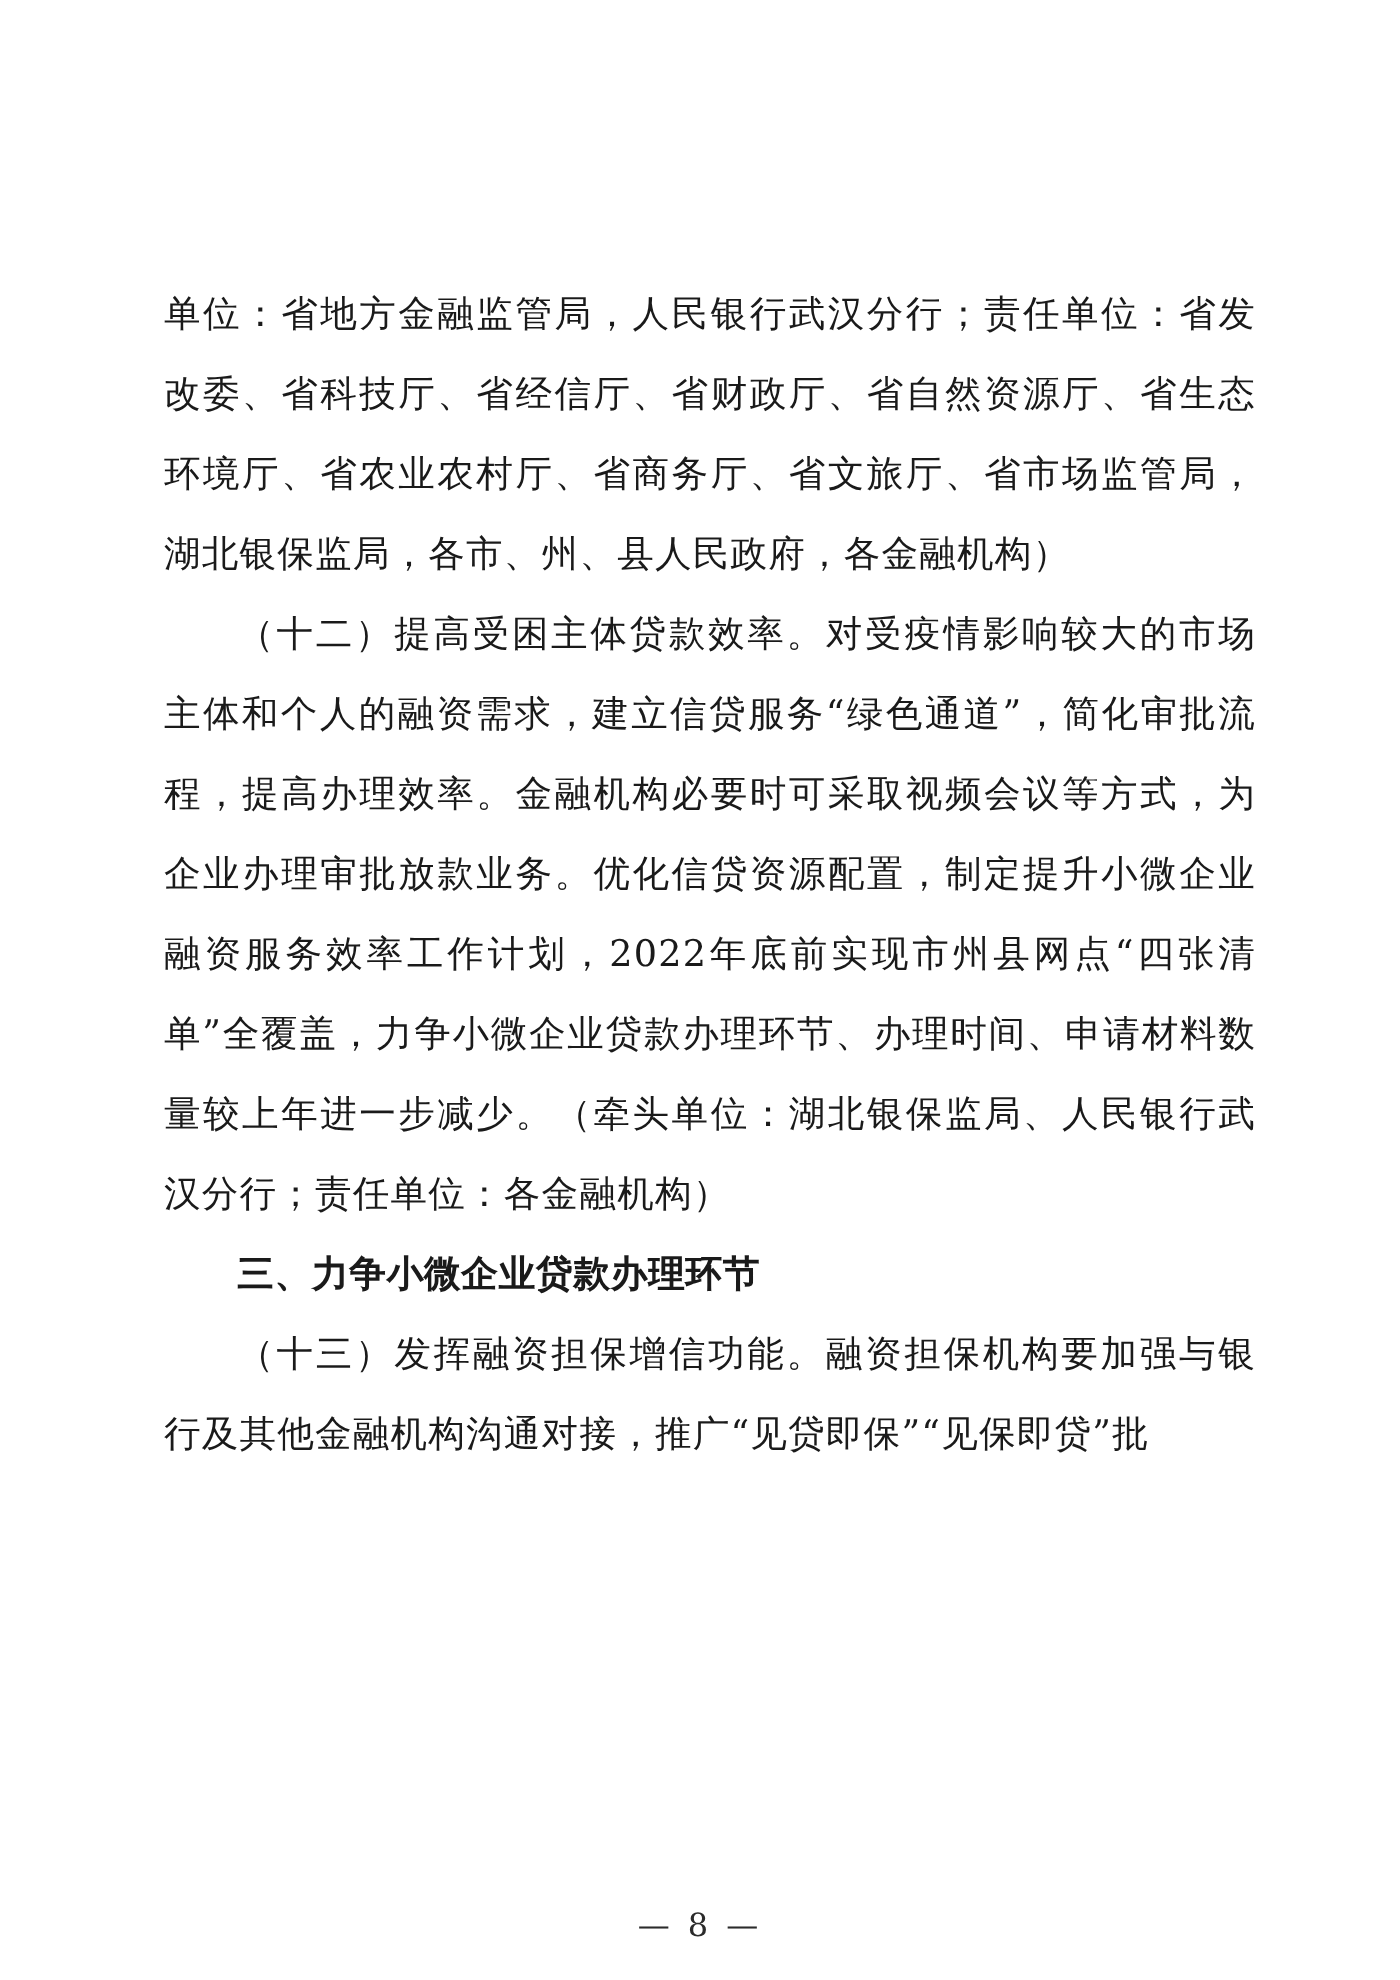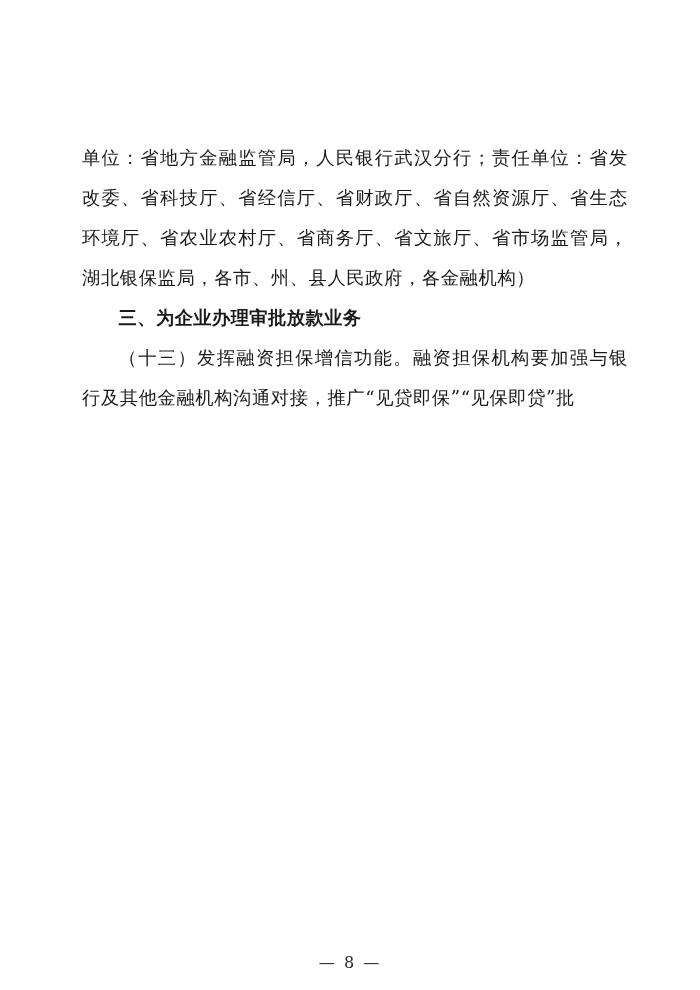--- a/index.html
+++ b/index.html
@@ -56,17 +56,18 @@
     font-family: "DejaVu Serif", "Liberation Serif", serif;
     letter-spacing: 2px;
   }
 </style>
 </head>
 <body>
 
 <div class="page">
   <div class="doc-body">
     <p class="para">单位：省地方金融监管局，人民银行武汉分行；责任单位：省发改委、省科技厅、省经信厅、省财政厅、省自然资源厅、省生态环境厅、省农业农村厅、省商务厅、省文旅厅、省市场监管局，湖北银保监局，各市、州、县人民政府，各金融机构）</p>
-    <p class="heading">三、为企业办理审批放款业务</p>
+    <p class="para indent">（十二）提高受困主体贷款效率。对受疫情影响较大的市场主体和个人的融资需求，建立信贷服务“绿色通道”，简化审批流程，提高办理效率。金融机构必要时可采取视频会议等方式，为企业办理审批放款业务。优化信贷资源配置，制定提升小微企业融资服务效率工作计划，2022年底前实现市州县网点“四张清单”全覆盖，力争小微企业贷款办理环节、办理时间、申请材料数量较上年进一步减少。（牵头单位：湖北银保监局、人民银行武汉分行；责任单位：各金融机构）</p>
+    <p class="heading">三、力争小微企业贷款办理环节</p>
     <p class="para indent">（十三）发挥融资担保增信功能。融资担保机构要加强与银行及其他金融机构沟通对接，推广“见贷即保”“见保即贷”批</p>
   </div>
   <div class="footer">— 8 —</div>
 </div>
 
 </body></html>

